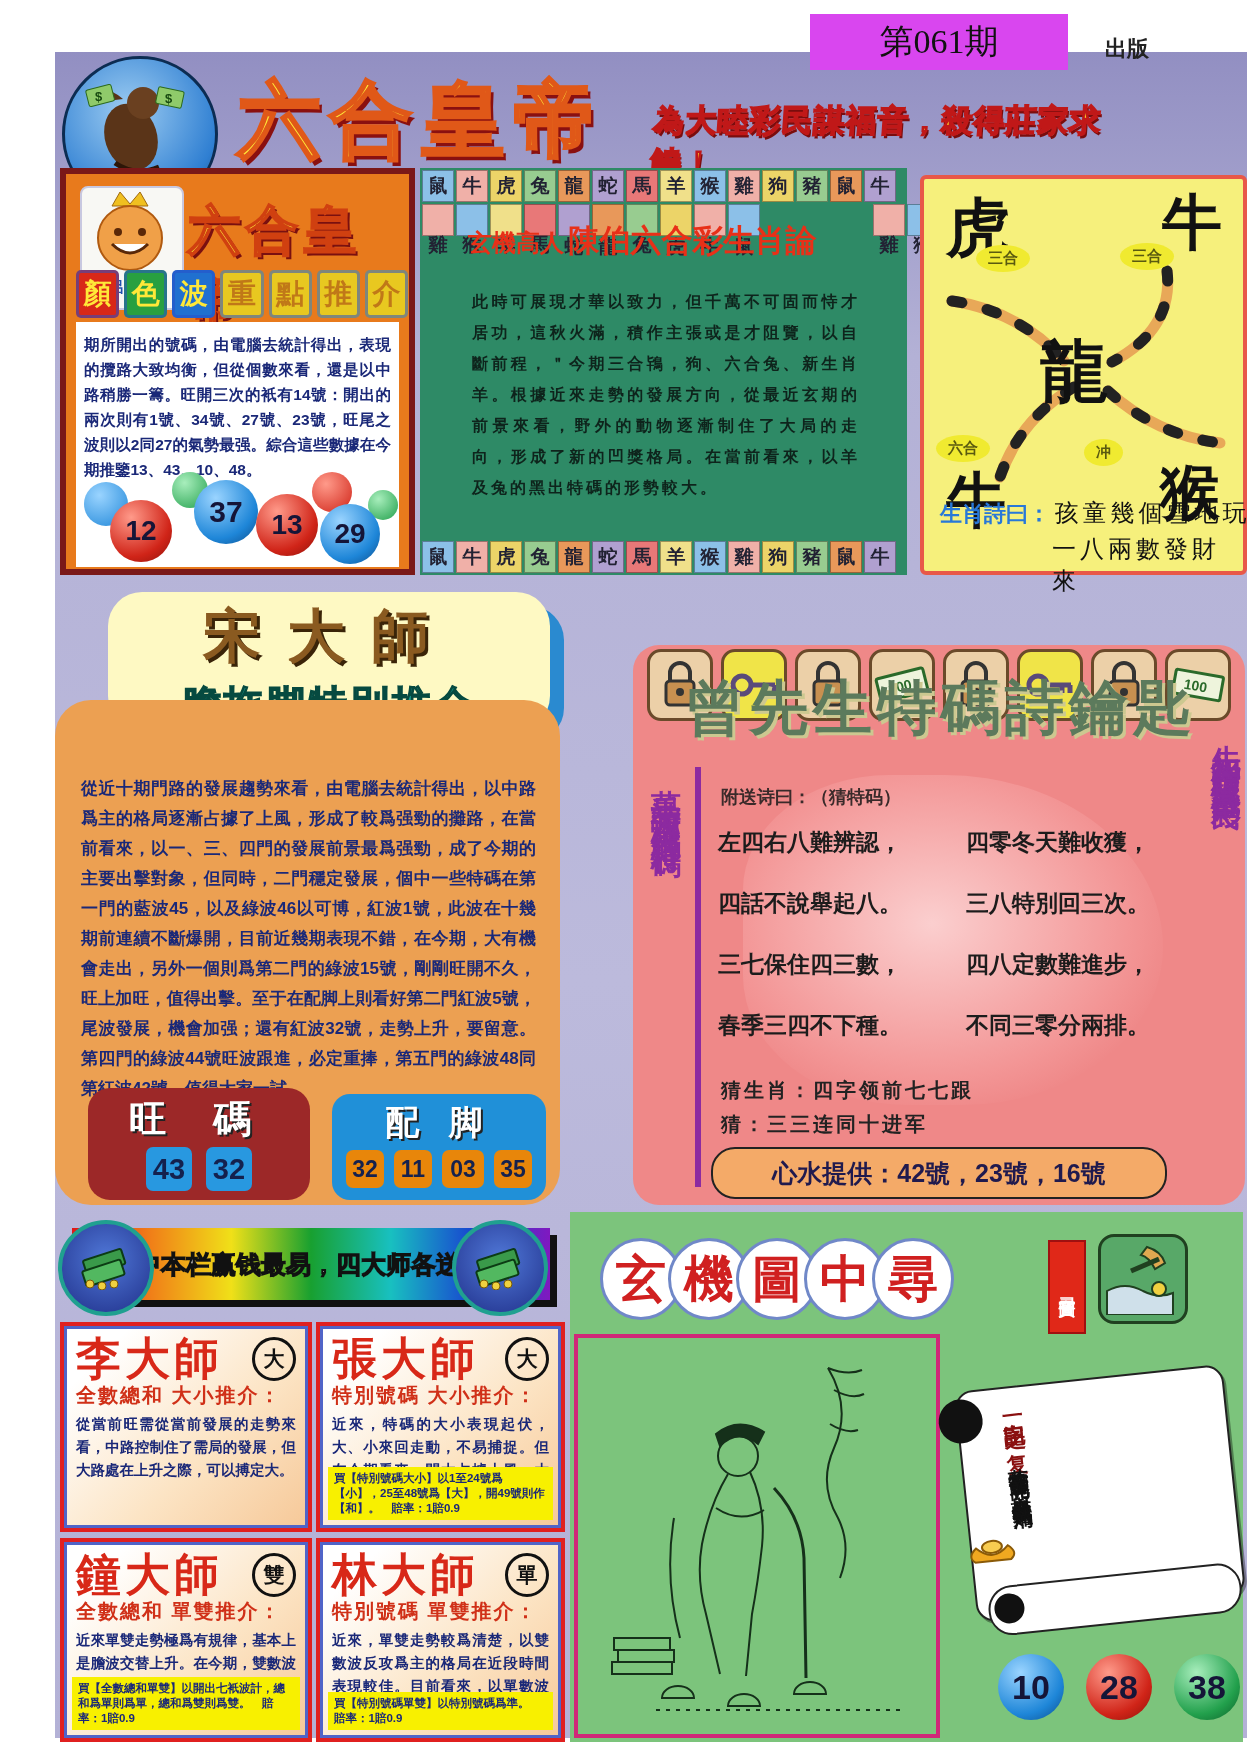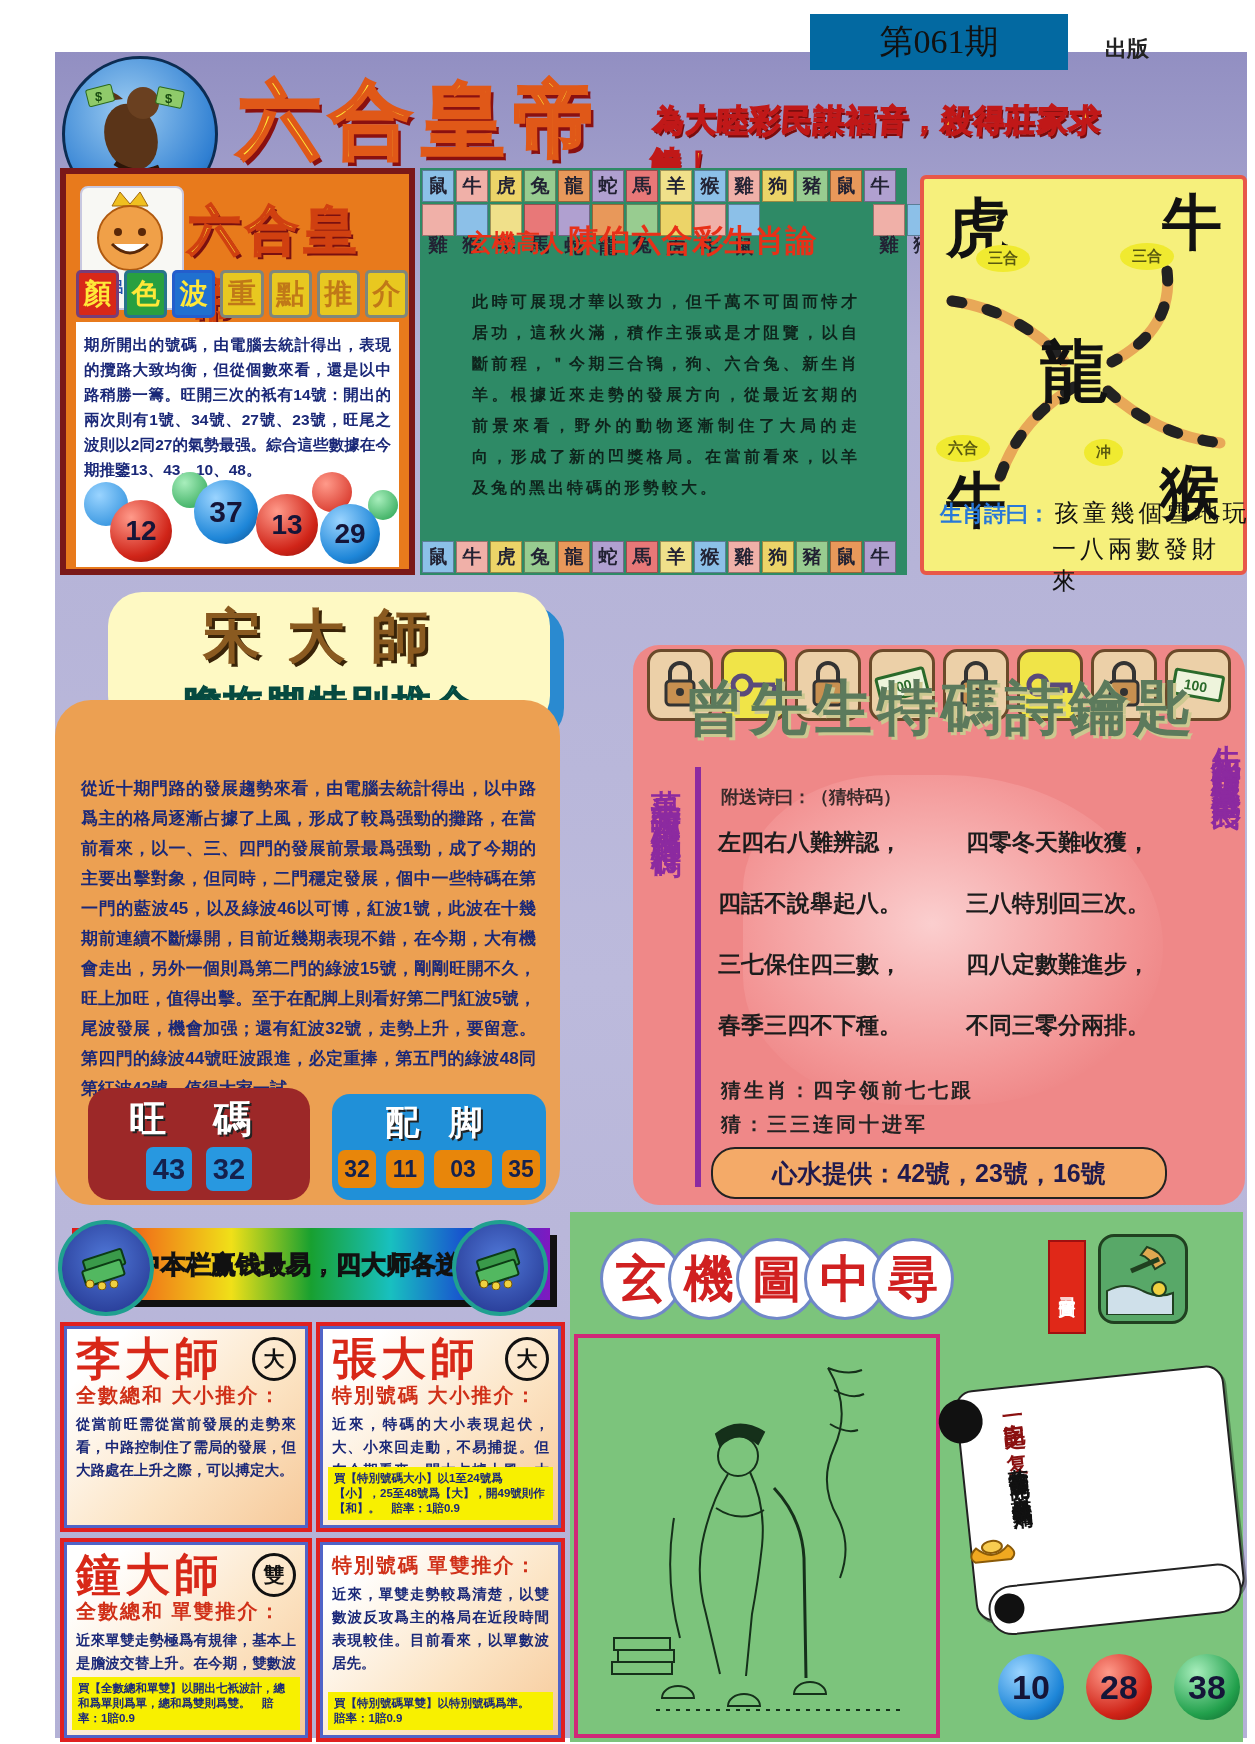--- a/index.html
+++ b/index.html
@@ -1,21 +1,21 @@
 <!DOCTYPE html>
 <html><head>
 <meta charset="utf-8">
 <style>
   html,body{margin:0;padding:0;background:#ffffff;}
   #page{position:relative;width:1255px;height:1744px;background:#ffffff;overflow:hidden;
         font-family:"Liberation Sans",sans-serif;}
   .abs{position:absolute;}
   .backdrop{background:linear-gradient(180deg,#928fc2 0%,#b3b1d6 18%,#bcbadc 55%,#b3b1d6 100%);}
   
-  .issue-box{background:#0369a1;display:flex;align-items:center;justify-content:center;
+  .issue-box{background:#d946ef;display:flex;align-items:center;justify-content:center;
              font-family:"Liberation Serif",serif;font-size:34px;color:#111;}
   .pub{font-size:22px;font-weight:bold;color:#222;}
   .masthead{font-size:82px;font-weight:900;letter-spacing:10px;color:#ffe838;
             -webkit-text-stroke:3px #e05818;text-shadow:4px 5px 0 #8a1010;}
   .slogan{font-size:31px;font-weight:900;color:#ffd426;-webkit-text-stroke:1.6px #c01818;
           text-shadow:2px 3px 0 #7a0d0d;transform:skewX(-4deg);letter-spacing:1px;}
   
   .ball{border-radius:50%;display:flex;align-items:center;justify-content:center;
         font-weight:900;color:#151538;}
   .ball.red{background:radial-gradient(circle at 34% 28%,#ff9a8a,#d02418 65%,#8a1008);}
@@ -264,21 +264,21 @@
       <div style="display:flex;gap:14px;justify-content:center;margin-top:2px;">
         <span class="numtile" style="width:46px;height:44px;background:#2898e0;font-size:29px;">43</span>
         <span class="numtile" style="width:46px;height:44px;background:#2898e0;font-size:29px;">32</span>
       </div>
     </div>
     <div class="abs leg-box" style="left:277px;top:394px;width:214px;height:106px;text-align:center;">
       <div class="box-label" style="font-size:34px;margin-top:6px;letter-spacing:10px;">配 脚</div>
       <div style="display:flex;gap:10px;justify-content:center;margin-top:4px;">
         <span class="numtile" style="width:38px;height:38px;background:#e8860a;font-size:23px;">32</span>
         <span class="numtile" style="width:38px;height:38px;background:#e8860a;font-size:23px;">11</span>
-        <span class="numtile" style="width:58px;height:38px;background:#e8860a;font-size:23px;">03</span>
+        <span class="numtile" style="width:42px;height:38px;background:#e8860a;font-size:23px;">03</span>
         <span class="numtile" style="width:38px;height:38px;background:#e8860a;font-size:23px;">35</span>
       </div>
     </div>
   </div>
 
   <div class="abs panel-pink" style="left:633px;top:645px;width:612px;height:560px;">
     <div class="abs" style="left:110px;top:130px;width:420px;height:330px;border-radius:40% 60% 55% 45%;
                 background:radial-gradient(ellipse at 45% 45%,rgba(255,230,230,.75),rgba(255,190,190,.25) 60%,transparent 75%);"></div>
 
     <div class="abs" style="left:14px;top:4px;display:flex;gap:8px;">
@@ -413,20 +413,26 @@
       <span class="mname">鐘大師</span>
       <span class="mbadge">
           <span>雙</span>
         </span>
     </div>
     <div class="msub">全數總和 單雙推介：</div>
     <div class="mbody" style="margin-top:4px;">近來單雙走勢極爲有規律，基本上是膽波交替上升。在今期，雙數波明顯呈上升之勢，必定是開雙數的局面。</div>
     <div class="mfoot">買【全數總和單雙】以開出七衹波計，總和爲單則爲單，總和爲雙則爲雙。　賠率：1賠0.9</div>
   </div>
   <div class="abs mcard" style="left:316px;top:1538px;width:249px;height:204px;">
+    <div style="display:flex;align-items:center;justify-content:space-between;">
+      <span class="mname">林大師</span>
+      <span class="mbadge">
+          <span>單</span>
+        </span>
+    </div>
     <div class="msub">特別號碼 單雙推介：</div>
     <div class="mbody" style="margin-top:4px;">近來，單雙走勢較爲清楚，以雙數波反攻爲主的格局在近段時間表現較佳。目前看來，以單數波居先。</div>
     <div class="mfoot">買【特別號碼單雙】以特別號碼爲準。　賠率：1賠0.9</div>
   </div>
 
   <div class="abs panel-grass" style="left:570px;top:1212px;width:673px;height:530px;">
     <div class="abs" style="left:30px;top:26px;display:flex;">
       <span class="cloud" style="margin-left:0;">玄</span>
       <span class="cloud">機</span>
       <span class="cloud">圖</span>

